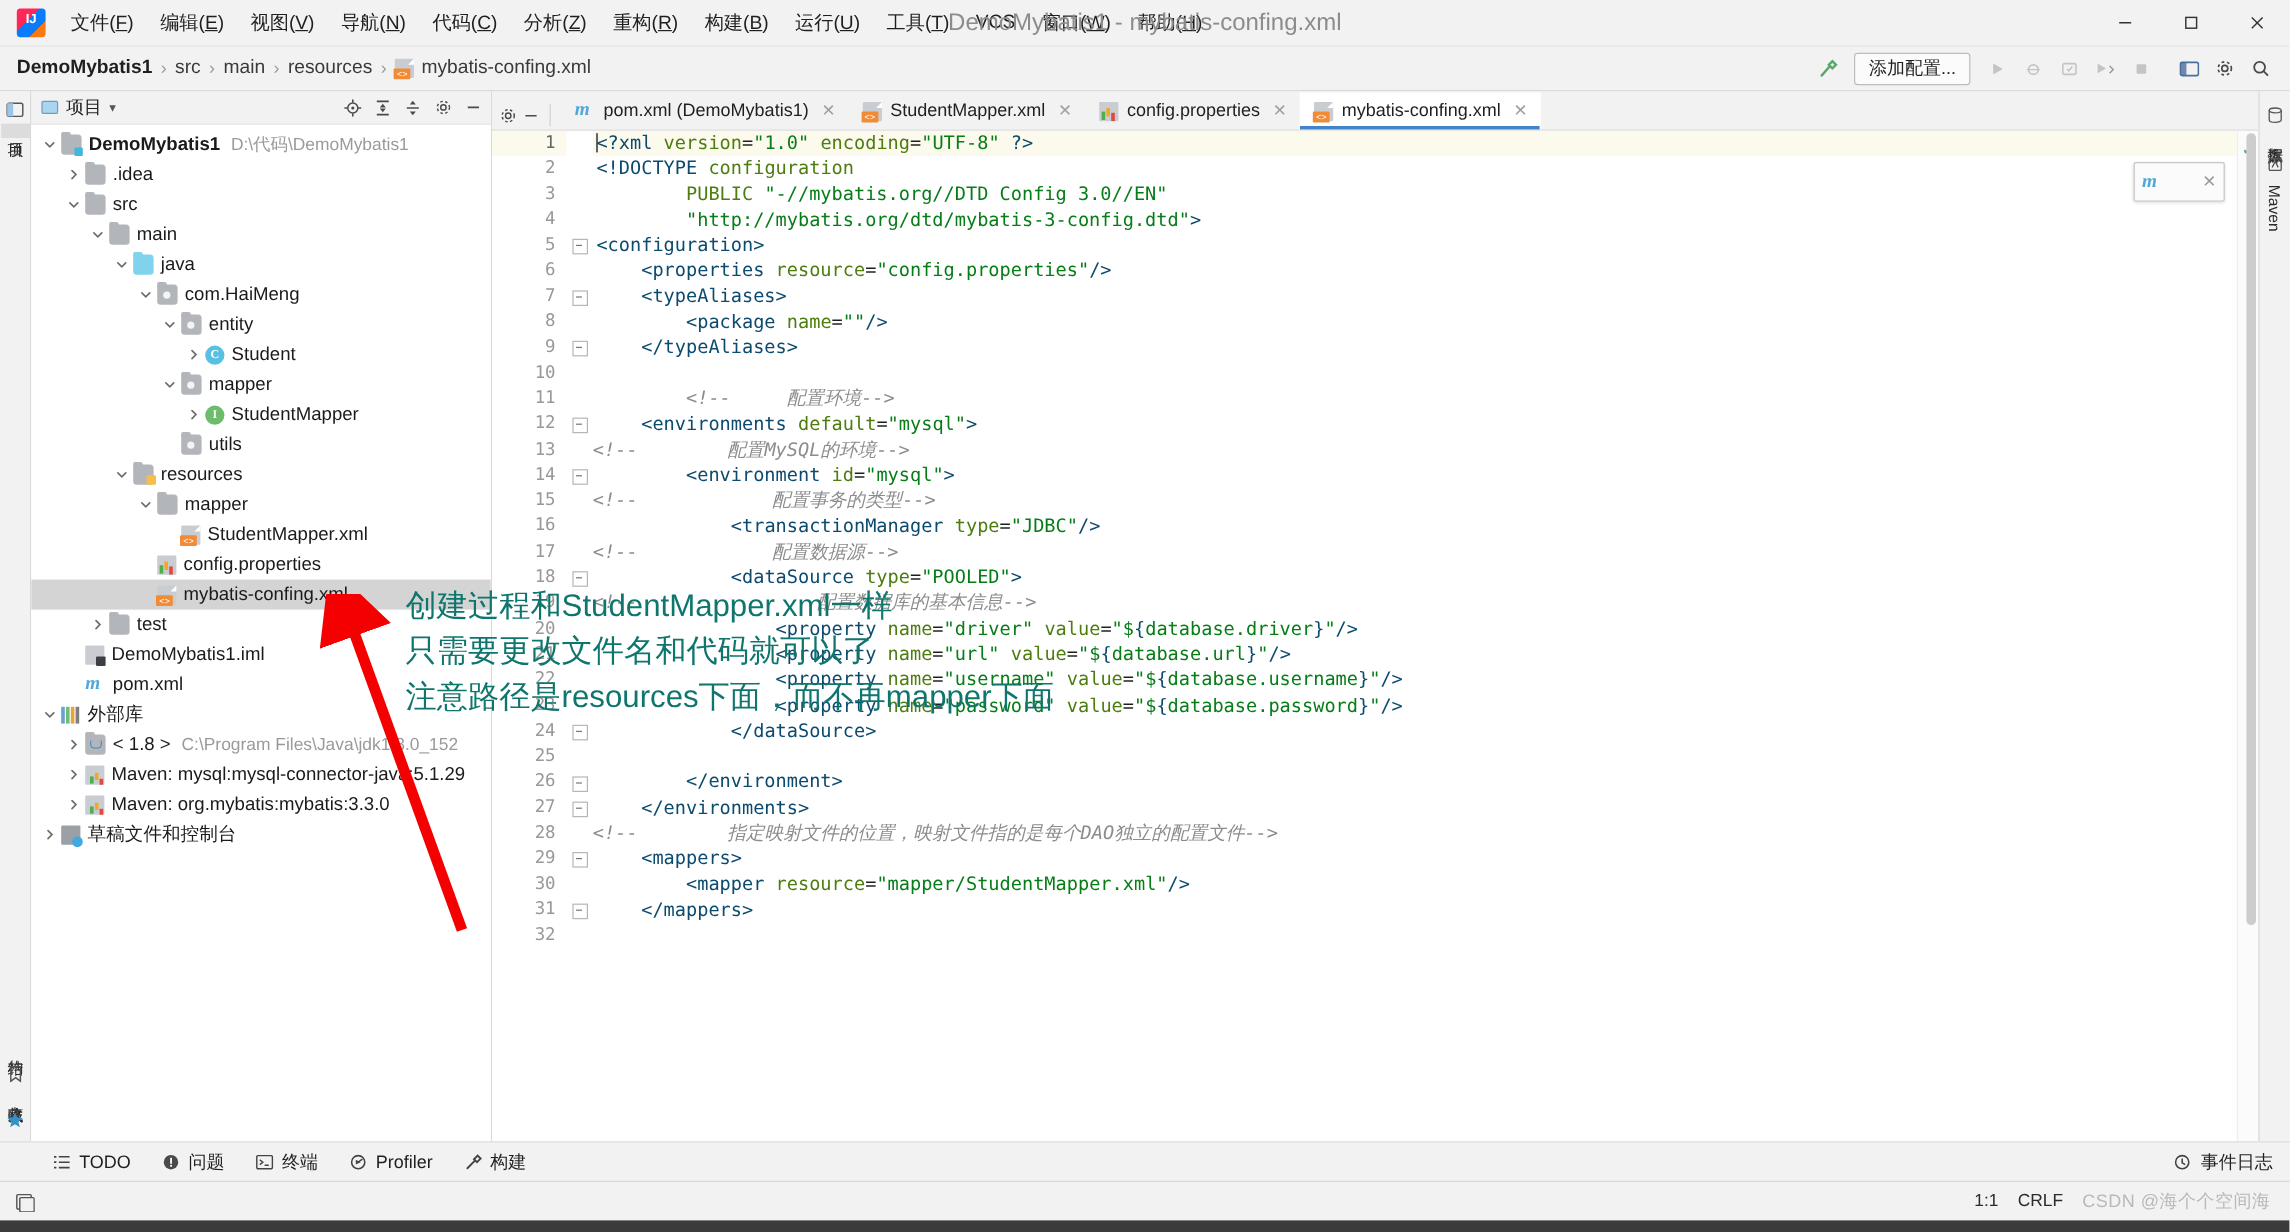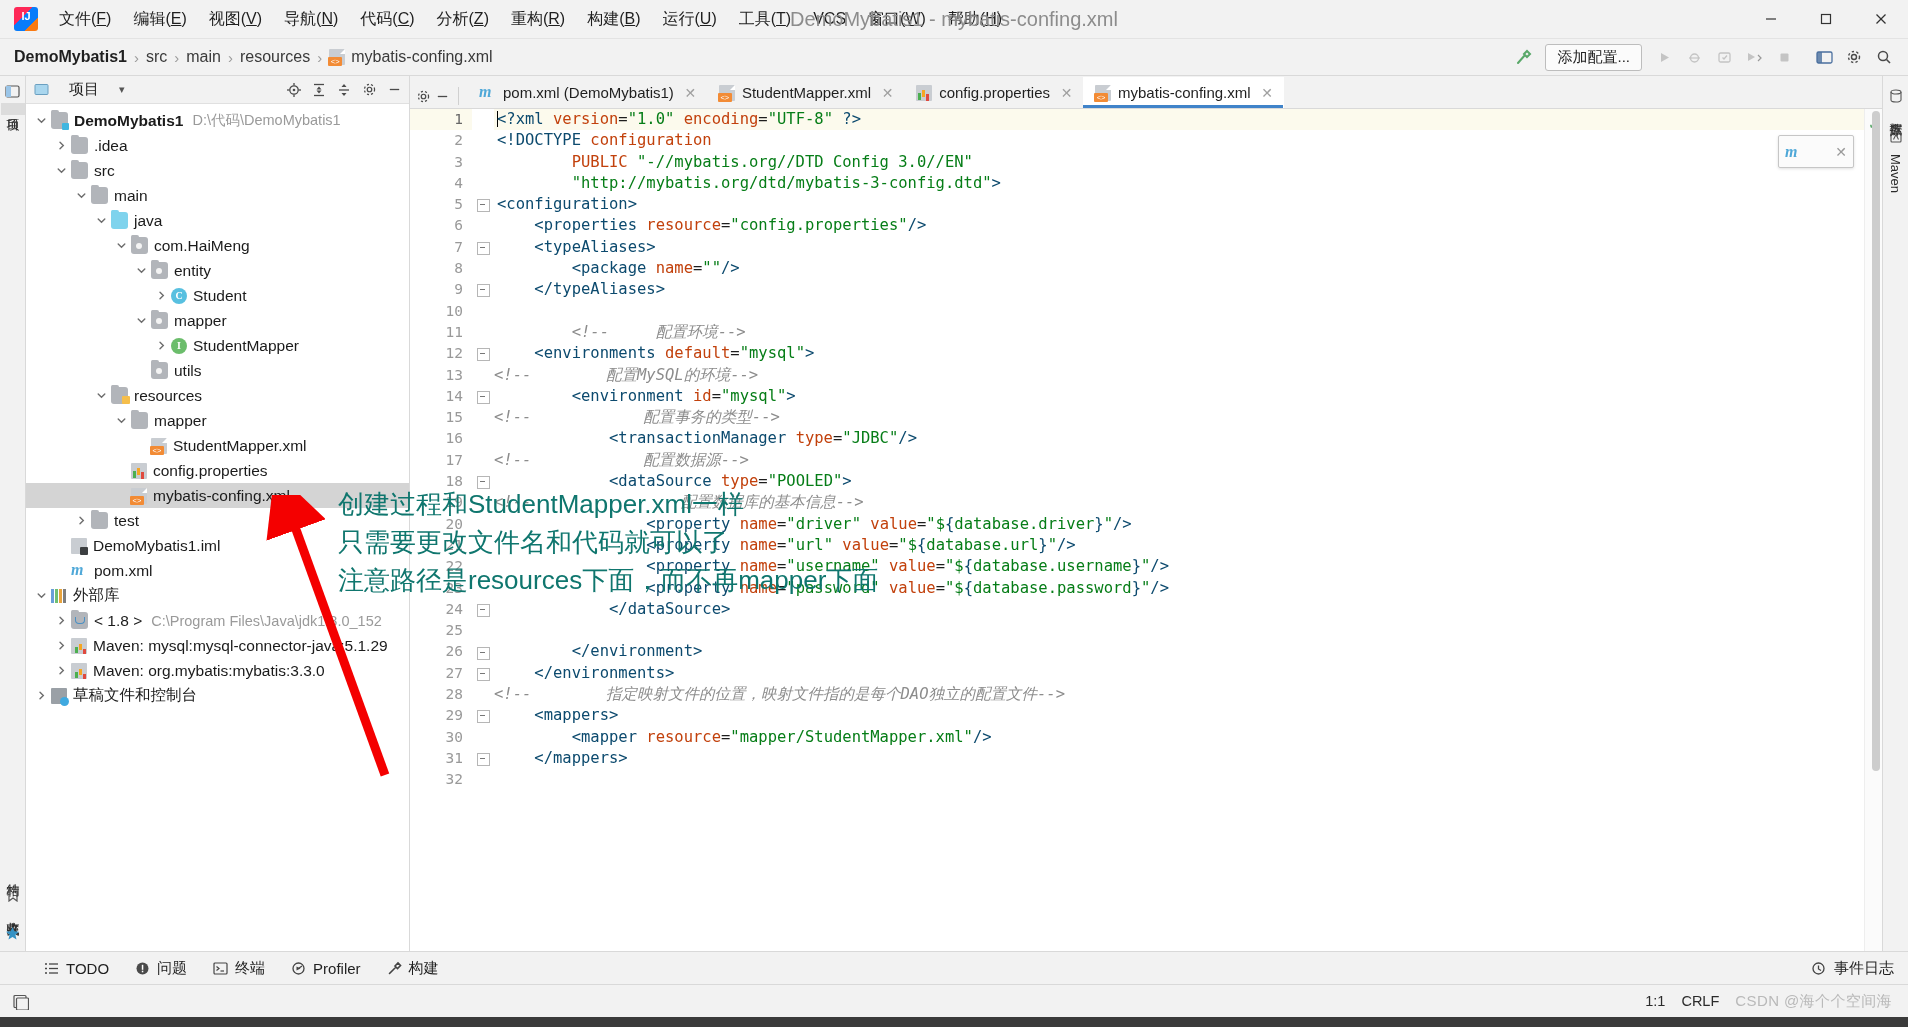--- a/index.html
+++ b/index.html
@@ -56,21 +56,21 @@
     display:flex;flex-direction:column;align-items:center;position:relative;}
   .vtab{writing-mode:vertical-rl;font-size:13px;color:#2b2b2b;padding:6px 3px;white-space:nowrap;cursor:default;}
   .vtab.sel{background:#dcdcdc;}
   .stripicon{width:19px;height:19px;margin:6px 0 2px 0;display:flex;align-items:center;justify-content:center;}
 
   
   .project{width:383px;min-width:383px;background:#fff;display:flex;flex-direction:column;
     border-right:1px solid #d9d9d9;}
   .proj-head{height:27px;min-height:27px;display:flex;align-items:center;background:#f2f2f2;
     border-bottom:1px solid #e0e0e0;padding:0 4px 0 8px;}
-  .proj-head-title{display:flex;align-items:center;gap:20px;font-size:15px;color:#1f1f1f;}
+  .proj-head-title{display:flex;align-items:center;gap:6px;font-size:15px;color:#1f1f1f;}
   .proj-head-icons{margin-left:auto;display:flex;gap:3px;align-items:center;}
   .ph-ico{width:22px;height:21px;display:flex;align-items:center;justify-content:center;border-radius:3px;cursor:default;}
   .tree{flex:1;overflow:hidden;padding-top:4px;font-size:15.5px;position:relative;background:#fff;}
   .row{height:25px;display:flex;align-items:center;white-space:nowrap;cursor:default;position:relative;}
   .row.sel{background:#d4d4d4;}
   .arrow{width:13px;height:13px;flex:none;display:inline-flex;align-items:center;justify-content:center;margin-right:3px;}
   .arrow svg{display:block;}
   .ticon{width:17px;height:17px;flex:none;margin-right:6px;display:inline-block;position:relative;}
   .tlabel{color:#1b1b1b;}
   .tlabel.bold{font-weight:bold;}
@@ -132,21 +132,21 @@
   .gline.cur{background:#fcfaed;color:#666;}
   .foldcol{width:22px;min-width:22px;background:#fff;position:relative;}
   .fold{position:absolute;width:11px;height:11px;border:1px solid #b6b6b6;background:#fff;}
   .fold::after{content:"";position:absolute;left:2px;top:4px;width:5px;height:1px;background:#777;}
   .code{flex:1;position:relative;overflow:hidden;background:#fff;
     font-family:"DejaVu Sans Mono","Liberation Mono",monospace;font-size:15.5px;line-height:21.3px;white-space:pre;}
   .cl{height:21.3px;line-height:21.3px;padding-left:3px;}
   .cl.cur{background:#fcfaed;}
   .tag{color:#0c4a6e;}
   .str{color:#067d17;}
-  .attr{color:#c2410c;}
+  .attr{color:#4d7c0f;}
   .cmt{color:#8c8c8c;font-style:italic;}
   .plain{color:#1d1d1d;}
   .caret{display:inline-block;width:1px;height:16px;background:#000;vertical-align:-3px;margin-right:-1px;}
 
   .markerbar{width:17px;min-width:17px;background:#fbfbfb;border-left:1px solid #eee;position:relative;}
   .okmark{position:absolute;top:7px;left:3px;color:#59a869;font-size:14px;font-weight:bold;}
   .vscroll{position:absolute;right:0;top:0;width:12px;height:100%;}
   .vthumb{position:absolute;right:2px;top:2px;width:8px;height:660px;background:#cdcdcd;border-radius:4px;}
 
   .popup{position:absolute;right:28px;top:26px;width:62px;height:31px;background:#fbfbfb;

